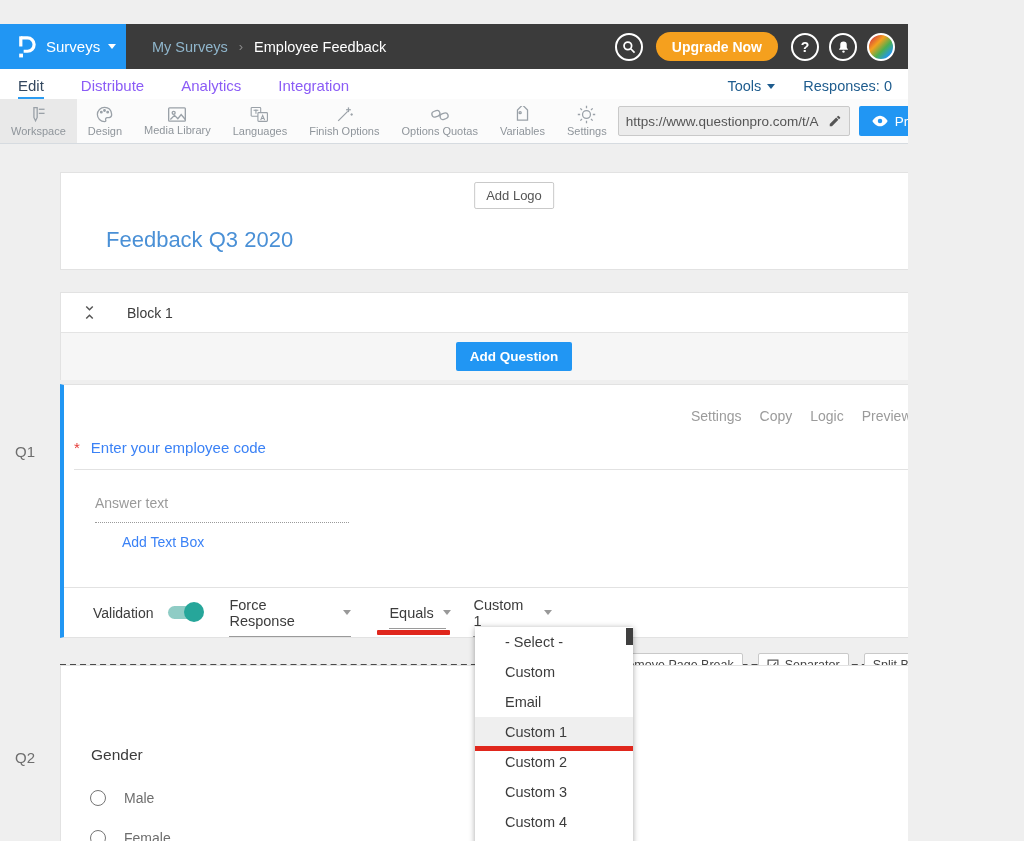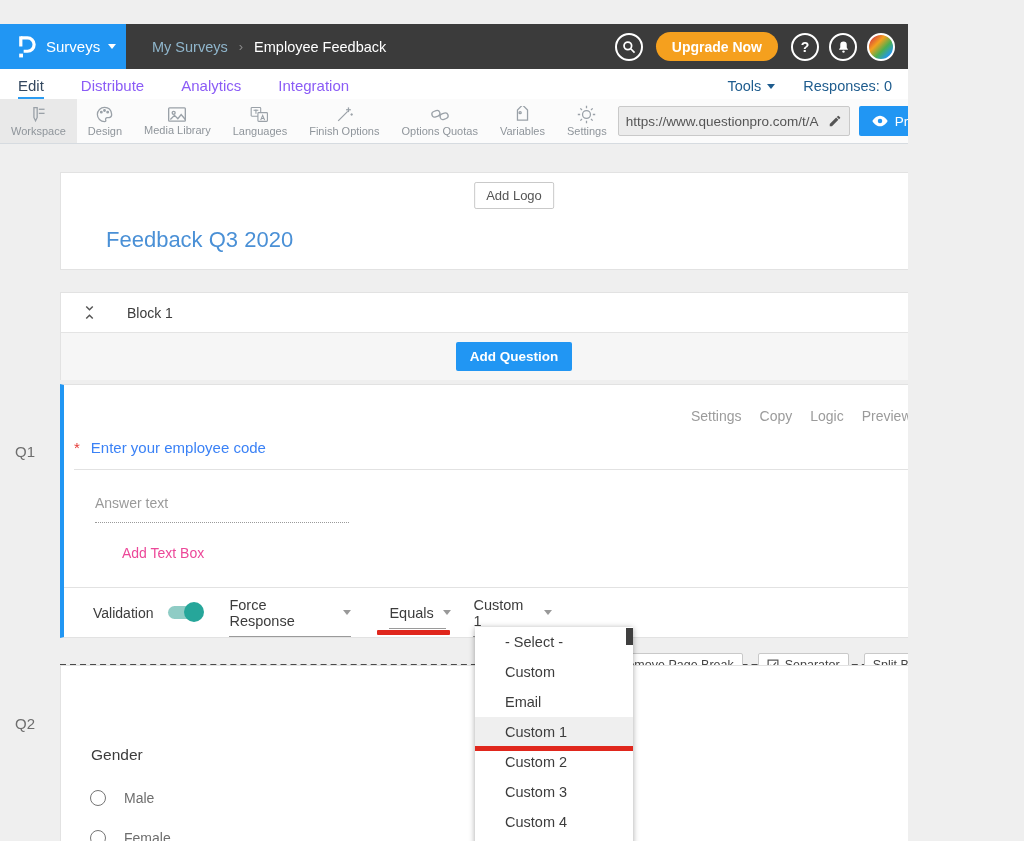--- a/index.html
+++ b/index.html
@@ -58,21 +58,21 @@
   .add-question-strip { height:47px; background:#f6f6f6; display:flex; align-items:center; justify-content:center; }
   .add-question-btn { background:#2196f3; color:#fff; font-weight:bold; font-size:13.5px; padding:7px 14px; border:none; border-radius:2px; cursor:pointer; font-family:inherit; }
 
   #q1-card { top:240px; height:254px; border-left:4px solid #2196f3; }
   .q1-actions { position:absolute; top:19px; right:30px; display:flex; gap:18px; align-items:center; font-size:14px; color:#9b9b9b; }
   .q1-action { cursor:pointer; }
   .q1-title-row { position:absolute; left:10px; right:27px; top:54px; border-bottom:1px solid #e2e2e2; padding-bottom:13px; display:flex; gap:11px; align-items:baseline; }
   .req-star { color:#e53935; font-size:15px; }
   .q1-question { font-size:15px; color:#3b82f6; cursor:text; }
   .answer-text { position:absolute; left:31px; top:110px; width:254px; font-size:14px; color:#9a9a9a; border-bottom:1px dotted #9a9a9a; padding-bottom:11px; cursor:text; }
-  .add-textbox { position:absolute; left:58px; top:160px; font-size:14px; color:#ec4899; cursor:pointer; }
+  .add-textbox { position:absolute; left:58px; top:149px; font-size:14px; color:#3b82f6; cursor:pointer; }
   .validation-row { position:absolute; left:0; right:0; bottom:0; height:50px; border-top:1px solid #e2e2e2; display:flex; align-items:center; }
   .validation-label { margin-left:29px; font-size:14px; color:#3c3c3c; }
   .toggle { width:33px; height:13px; background:#8fccc5; border-radius:7px; margin-left:15px; position:relative; cursor:pointer; }
   .toggle-knob { position:absolute; right:-3px; top:-4px; width:20px; height:20px; border-radius:50%; background:#26a69a; }
   .dd { display:flex; align-items:center; gap:9px; font-size:14.5px; color:#3c3c3c; border-bottom:1px solid #9a9a9a; padding-bottom:7px; position:relative; top:4px; cursor:pointer; }
   .caret-g { width:0; height:0; border-left:4px solid transparent; border-right:4px solid transparent; border-top:5px solid #999; }
   .dd-force { margin-left:28px; width:122px; }
   .dd-equals { margin-left:38px; width:57px; }
   .dd-custom { margin-left:27px; width:79px; }
   .red-bar-equals { position:absolute; left:313px; top:245px; width:73px; height:5px; background:#e0271d; border-radius:1px; }
@@ -87,21 +87,21 @@
   #q2-card { top:521px; height:201px; border:1px solid #e2e2e2; }
   .q2-title { position:absolute; left:30px; top:80px; font-size:15.5px; color:#3c3c3c; cursor:text; }
   .radio-row { position:absolute; left:29px; display:flex; align-items:center; gap:18px; }
   .radio-male { top:124px; }
   .radio-female { top:164px; }
   .radio-circle { width:16px; height:16px; border:1px solid #757575; border-radius:50%; background:#fff; cursor:pointer; }
   .radio-label { font-size:14px; color:#6e6e6e; }
 
   .q-label { position:absolute; left:15px; font-size:15px; color:#6e6e6e; }
   #q1-label { top:299px; }
-  #q2-label { top:571px; }
+  #q2-label { top:605px; }
 
   
   .menu { position:absolute; left:475px; top:483px; width:158px; height:360px; background:#fff; box-shadow:0 1px 6px rgba(0,0,0,0.35); z-index:20; }
   .menu-item { height:30px; line-height:30px; padding-left:30px; font-size:14.5px; color:#3c3c3c; cursor:pointer; }
   .menu-item.selected { background:#efefef; }
   .menu-redbar { position:absolute; left:0; top:119px; width:100%; height:5px; background:#e0271d; z-index:2; }
   .menu-scroll { position:absolute; right:0; top:1px; width:7px; height:17px; background:#3f3f3f; cursor:grab; }
 
   svg { display:block; }
 </style>

